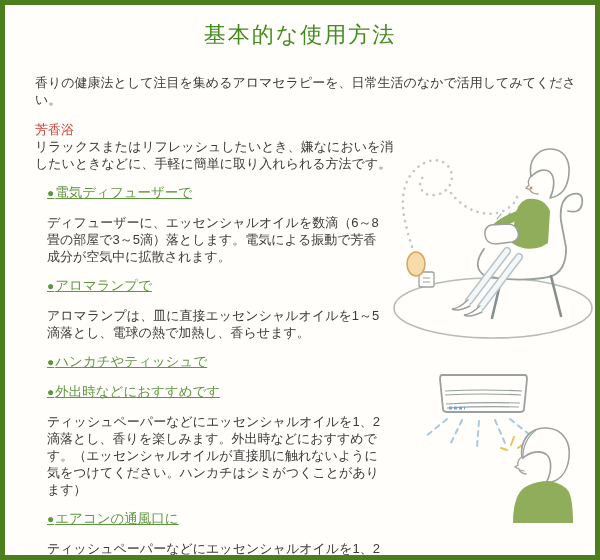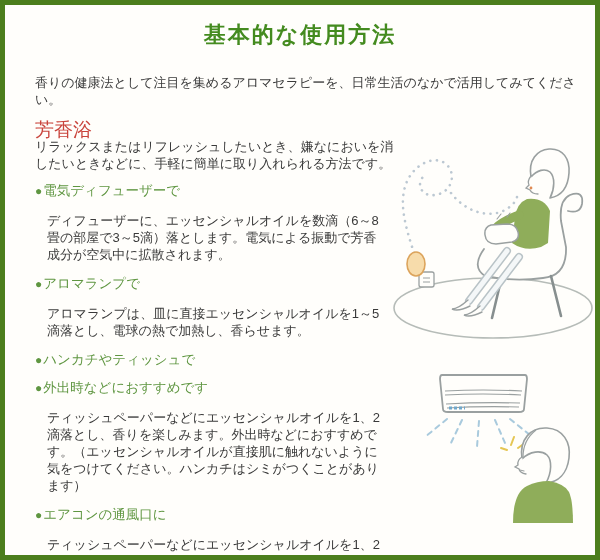--- a/index.html
+++ b/index.html
@@ -9,47 +9,48 @@
     box-sizing:border-box;
     border:5px solid #4c7e1d;
     background:#fffefb;
     font-family:"Liberation Sans","DejaVu Sans",sans-serif;
     overflow:hidden;
   }
   .page-title{
     margin:15px 0 0 0;
     text-align:center;
     font-size:22px;
-    font-weight:bold;
+    font-weight:normal;
     letter-spacing:2px;
     color:#448b1f;
   }
   .content{
     position:absolute;
     left:30px;top:69px;
     width:548px;
     font-size:13px;
     line-height:17px;
     color:#3a3a3a;
   }
   .intro{margin:0 0 13px 0;font-family:Liberation Serif, serif;}
   .main-col{width:362px;}
   .section-heading{
     margin:0;
-    font-size:19px;
+    font-size:13px;
     font-weight:normal;
     color:#c9443c;
   }
   .section-desc{margin:0;}
   .method{margin-top:10px;}
   .method-heading{
-    margin:0;
+    margin:12px;
     font-size:13.5px;
     font-weight:normal;
     color:#5f9641;
+    text-decoration:underline;
   }
   .method-heading .bullet{font-size:12px;margin-right:1px;}
   .method-text{margin:12px;}
   .illust{position:absolute;}
   .illust-1{left:386px;top:130px;}
   .illust-2{left:410px;top:362px;}
 </style>
 </head>
 <body>
 

